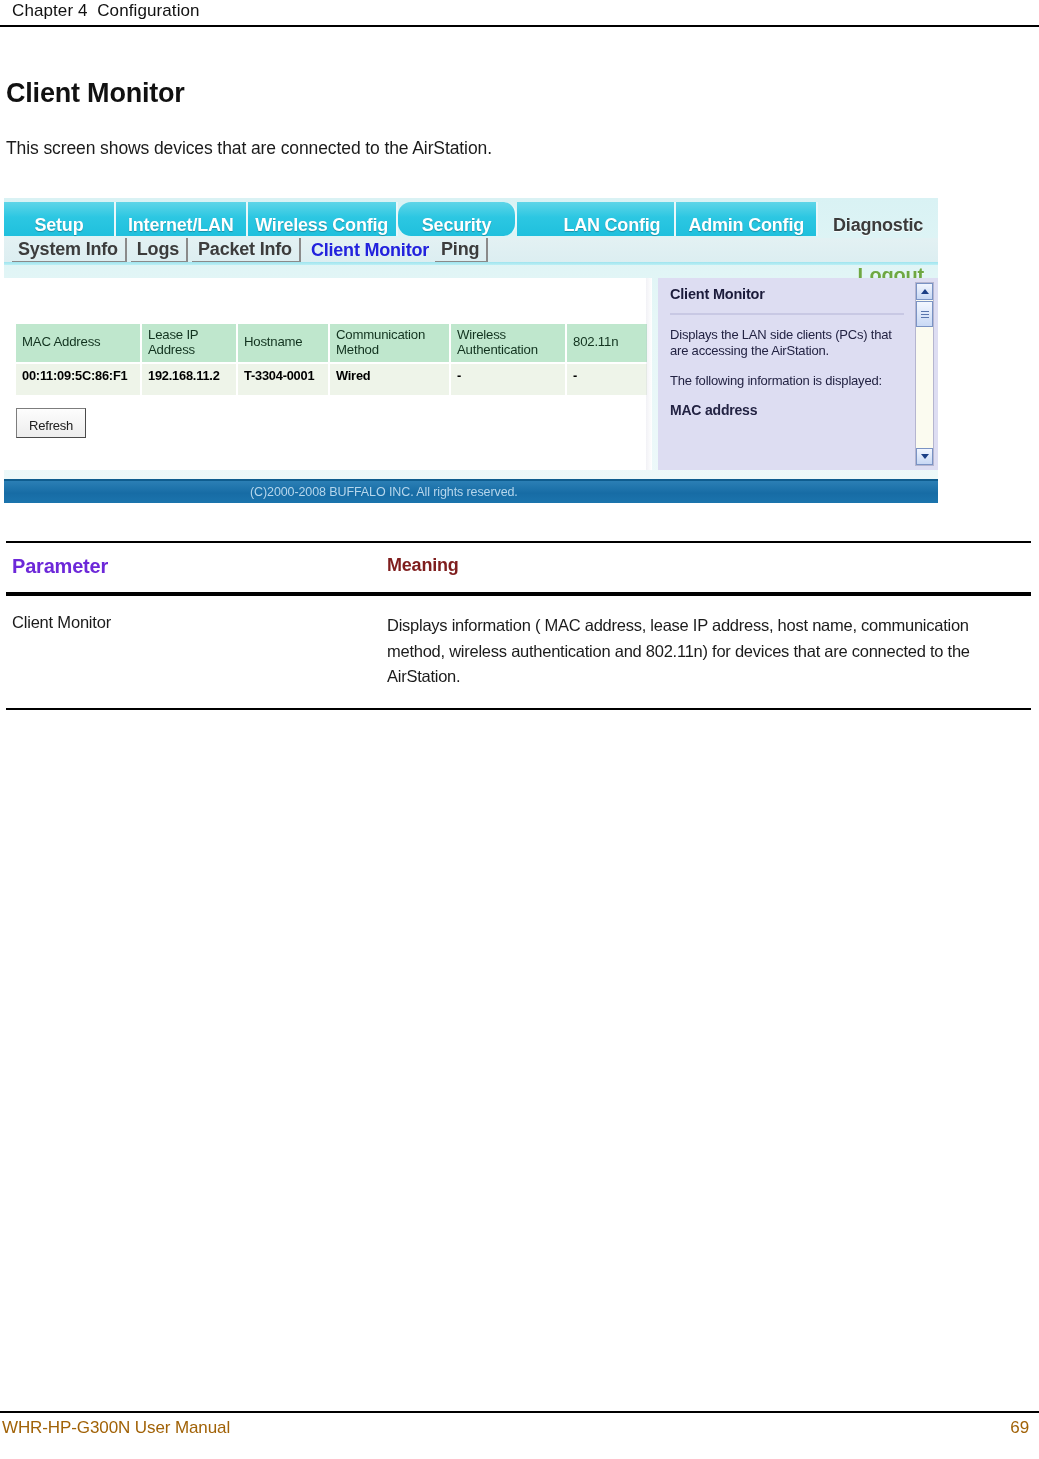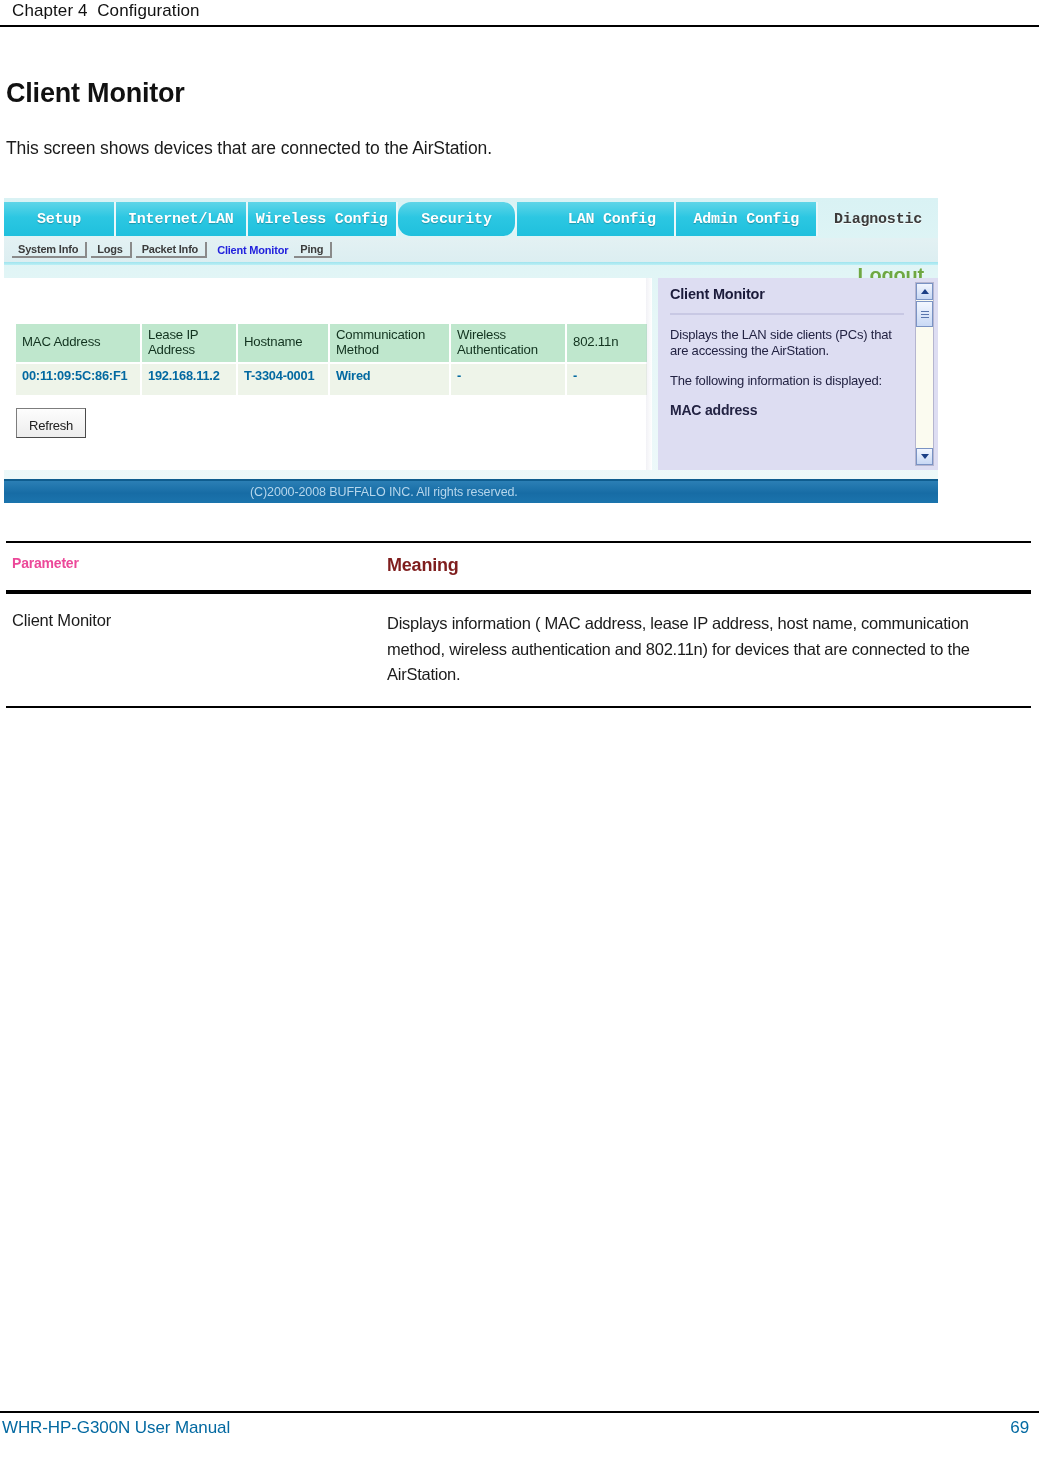--- a/index.html
+++ b/index.html
@@ -77,31 +77,30 @@
     position: absolute;
     left: 0; top: 4px;
     height: 34px;
     width: 934px;
     display: flex;
     align-items: stretch;
   }
   .tab {
     position: relative;
     display: flex;
-    align-items: center;
+    align-items: flex-end;
     justify-content: center;
     background: linear-gradient(180deg, #5fd5e8 0%, #2cc7e2 45%, #1fc0dd 100%);
     color: #ffffff;
-    font-size: 15px;
+    font-size: 18px;
     font-weight: bold;
     text-shadow: 0 1px 1px rgba(0,0,0,0.25);
     border-right: 2px solid #eaf8fa;
     white-space: nowrap;
     letter-spacing: -0.2px;
-    font-family: Liberation Mono, monospace;
   }
   .tab.active {
     background: transparent;
     color: #3b3b3b;
     text-shadow: 0 1px 0 rgba(255,255,255,0.8);
     border-right: none;
   }
   .tab-w1 { width: 110px; }
   .tab-w2 { width: 130px; }
   .tab-w3 { width: 148px; }
@@ -116,21 +115,21 @@
     left: 0; top: 40px;
     width: 934px;
     height: 24px;
     background: linear-gradient(180deg, #e3f1f3 0%, #dceef1 100%);
     display: flex;
     align-items: center;
     padding-left: 8px;
     box-sizing: border-box;
   }
   .subtab {
-    font-size: 11px;
+    font-size: 18px;
     font-weight: bold;
     color: #3c3c3c;
     border-right: 2px solid #8a8a8a;
     border-bottom: 2px solid #8a8a8a;
     padding: 1px 7px 1px 6px;
     margin-right: 4px;
     white-space: nowrap;
     letter-spacing: -0.2px;
   }
   .subtab.active {
@@ -187,21 +186,21 @@
     font-size: 13.2px;
     text-align: left;
     vertical-align: middle;
     padding: 4px 6px;
     border: 2px solid #ffffff;
     line-height: 1.12;
     letter-spacing: -0.2px;
   }
   .client-table td {
     background: #eef4e9;
-    color: #0369a1;
+    color: #000000;
     font-size: 12.8px;
     font-weight: bold;
     text-align: left;
     vertical-align: top;
     padding: 5px 6px 12px 6px;
     border: 2px solid #ffffff;
     line-height: 1.15;
     letter-spacing: -0.2px;
     margin-top: 28px;
   }
@@ -357,23 +356,23 @@
     width: 100%;
     height: 4px;
     background: #000;
   }
   .pt-head {
     display: flex;
     padding: 12px 0 14px 6px;
   }
   .pt-head .pt-c1 {
     width: 375px;
-    font-size: 14px;
-    font-weight: bold;
-    color: #ec4899;
+    font-size: 20px;
+    font-weight: bold;
+    color: #6d28d9;
     letter-spacing: -0.2px;
   }
   .pt-head .pt-c2 {
     font-size: 18px;
     font-weight: bold;
     color: #7f1d1d;
     letter-spacing: -0.2px;
   }
   .pt-body {
     display: flex;
@@ -400,21 +399,21 @@
     width: 1039px;
     height: 2px;
     background: #000;
   }
   .page-footer {
     position: absolute;
     left: 0; top: 1418px;
     width: 1039px;
     height: 30px;
     font-size: 17px;
-    color: #0369a1;
+    color: #a16207;
   }
   .page-footer .pf-left {
     position: absolute;
     left: 2px; top: 0;
     letter-spacing: -0.1px;
   }
   .page-footer .pf-right {
     position: absolute;
     right: 10px; top: 0;
     letter-spacing: -0.1px;

